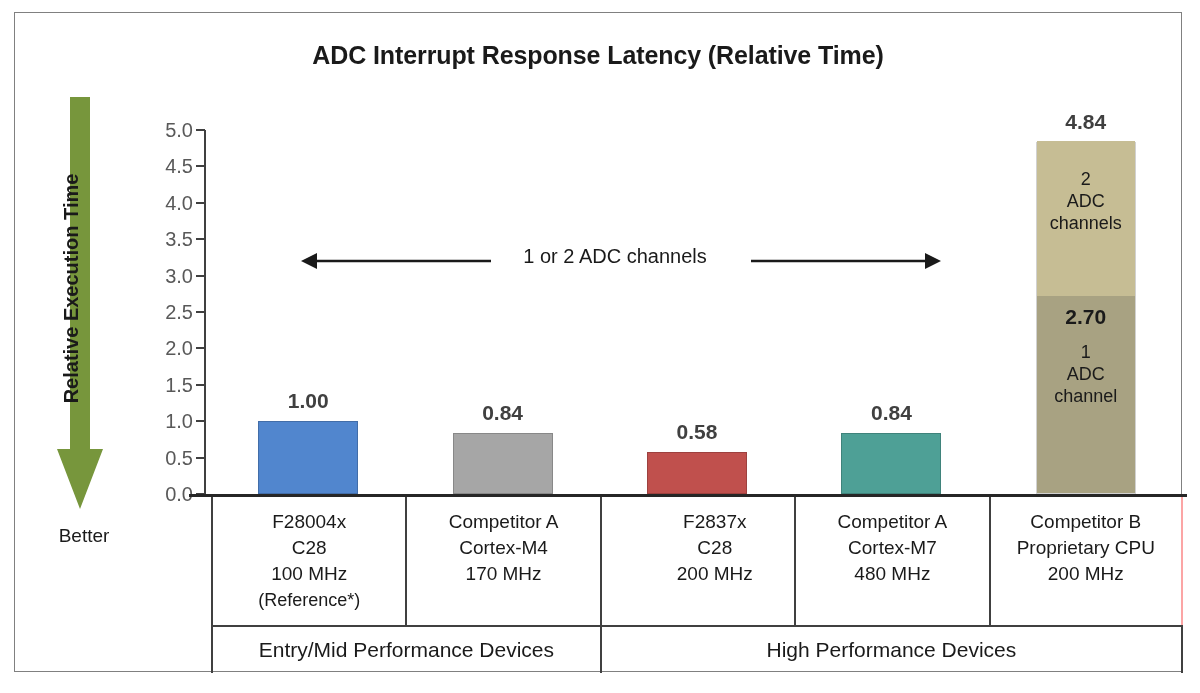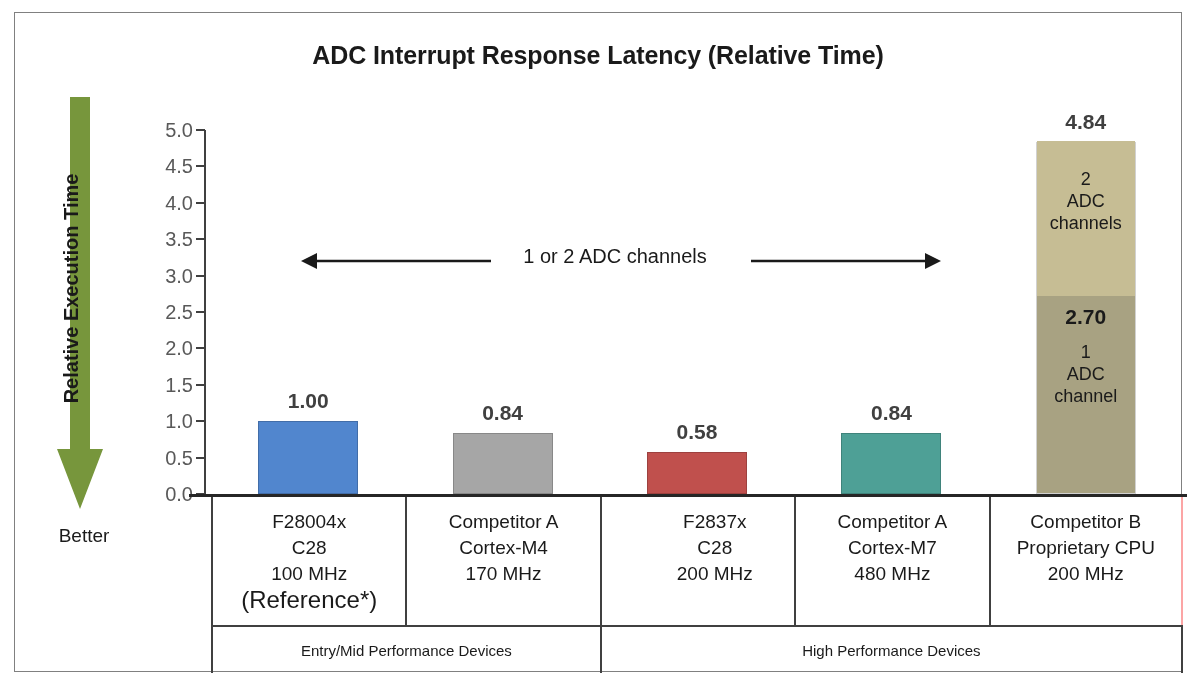--- a/index.html
+++ b/index.html
@@ -152,21 +152,21 @@
     padding-top:12px;
   }
   .cat-cell.last{ border-right:2px solid #fca5a5; }
   .cat-line{
     font-size:19px;
     line-height:26px;
     color:#1a1a1a;
     white-space:nowrap;
   }
   .cat-note{
-    font-size:24px;
+    font-size:18px;
     line-height:26px;
     color:#1a1a1a;
     white-space:nowrap;
   }
   
   #group-row{
     position:absolute;
     left:196px; top:614px;
     width:972px; height:46px;
   }
@@ -174,21 +174,21 @@
     position:absolute;
     top:0; height:46px;
     box-sizing:border-box;
     border-left:2px solid #404040;
     display:flex;
     align-items:center;
     justify-content:center;
   }
   .group-cell.last{ border-right:2px solid #404040; }
   .group-label{
-    font-size:15px;
+    font-size:21px;
     color:#1a1a1a;
     white-space:nowrap;
   }
   #cat-divider-top{
     position:absolute;
     left:196px; top:612px;
     width:972px; height:2px;
     background:#404040;
   }
 </style>

